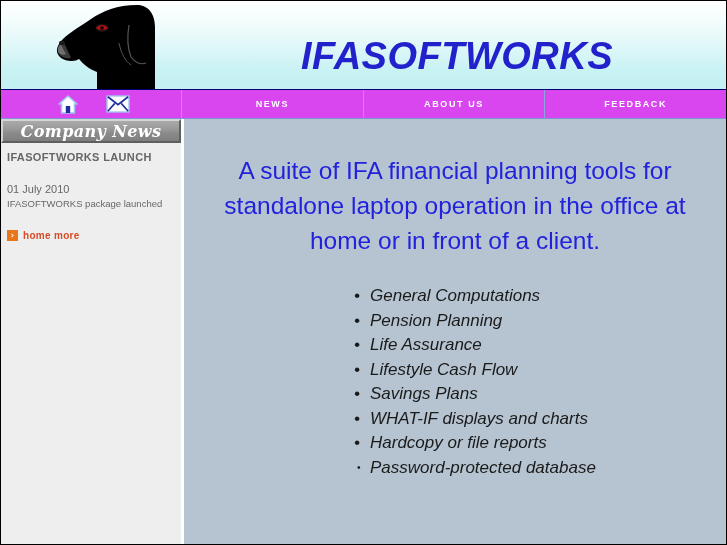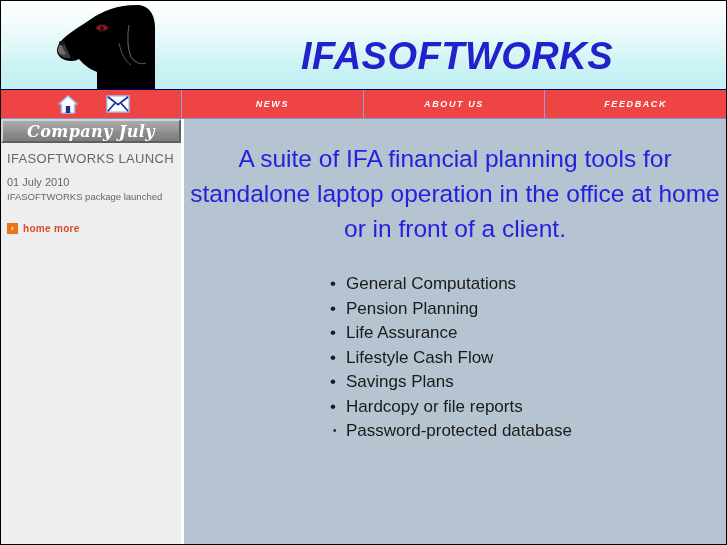--- a/index.html
+++ b/index.html
@@ -50,25 +50,24 @@
     letter-spacing: 0.5px;
     color: #2222cc;
     white-space: nowrap;
   }
 
   
   .navbar {
     position: relative;
     display: flex;
     height: 28px;
-    background: #ef4444;
+    background: #d946ef;
     border-top: 1px solid #000070;
     border-bottom: 1px solid #7d93d8;
     align-items: stretch;
-    font-style: italic;
   }
 
   .nav-icons {
     width: 180px;
     display: flex;
     align-items: center;
     position: relative;
     box-sizing: border-box;
   }
   .nav-icon {
@@ -135,25 +134,25 @@
     font-size: 16px;
     color: #ffffff;
     letter-spacing: 0.4px;
     white-space: nowrap;
   }
 
   .news-body {
     padding: 8px 6px 0 6px;
   }
   .news-title {
-    font-size: 13px;
+    font-size: 11px;
     color: #666666;
     letter-spacing: 0.35px;
-    margin-bottom: 10px;
-    font-weight: normal;
+    margin-bottom: 20px;
+    font-weight: bold;
   }
   .news-date {
     font-size: 11px;
     color: #666666;
     margin-bottom: 3px;
   }
   .news-desc {
     font-size: 9.5px;
     color: #666666;
     margin-bottom: 21px;
@@ -188,37 +187,38 @@
     flex: 0 0 3px;
     background: #ffffff;
   }
 
   
   .main {
     flex: 1 1 auto;
     background: #b6c4d1;
     position: relative;
     box-sizing: border-box;
-    padding: 0;
+    padding: 12px;
   }
 
   .headline {
     color: #2222dd;
     font-size: 24.5px;
     line-height: 35px;
     text-align: center;
     padding: 22px 6px 0 6px;
     font-weight: normal;
     margin: 0;
   }
 
   .feature-list {
-    margin: 26px 0 0 0;
+    margin: 26px 0 0 12px;
     padding: 0;
     list-style: none;
+    font-style: italic;
   }
   .feature-list li {
     font-size: 17px;
     color: #1a1a1a;
     line-height: 24.5px;
     padding-left: 162px;
     position: relative;
   }
   .feature-list li::before {
     content: "\2022";
@@ -293,21 +293,21 @@
     <div class="nav-item">
       <span>FEEDBACK</span>
     </div>
   </div>
 
   <div class="content">
 
     <div class="sidebar">
 
       <div class="news-banner">
-        <span class="news-banner-text">Company July</span>
+        <span class="news-banner-text">Company News</span>
       </div>
 
       <div class="news-body">
         <div class="news-title">IFASOFTWORKS LAUNCH</div>
         <div class="news-date">01 July 2010</div>
         <div class="news-desc">IFASOFTWORKS package launched</div>
 
         <div class="read-more">
           <span class="read-more-arrow">›</span>
           <span class="read-more-label">home more</span>
@@ -320,19 +320,20 @@
     <div class="main">
 
       <p class="headline">A suite of IFA financial planning tools for standalone laptop operation in the office at home or in front of a client.</p>
 
       <ul class="feature-list">
         <li><span>General Computations</span></li>
         <li><span>Pension Planning</span></li>
         <li><span>Life Assurance</span></li>
         <li><span>Lifestyle Cash Flow</span></li>
         <li><span>Savings Plans</span></li>
+        <li><span>WHAT-IF displays and charts</span></li>
         <li><span>Hardcopy or file reports</span></li>
         <li class="small-bullet"><span>Password-protected database</span></li>
       </ul>
     </div>
   </div>
 
 </div>
 
 </body></html>

